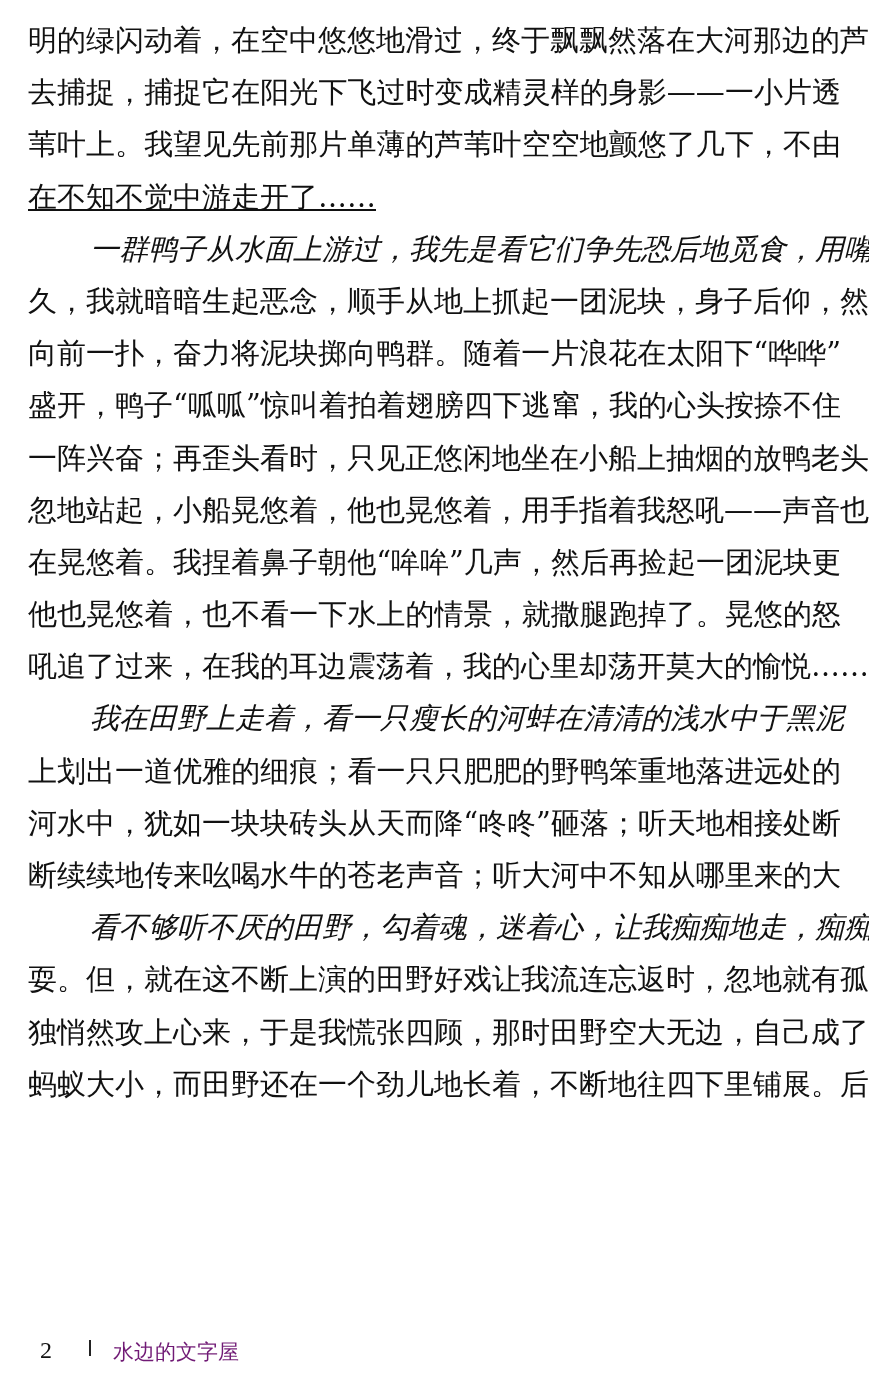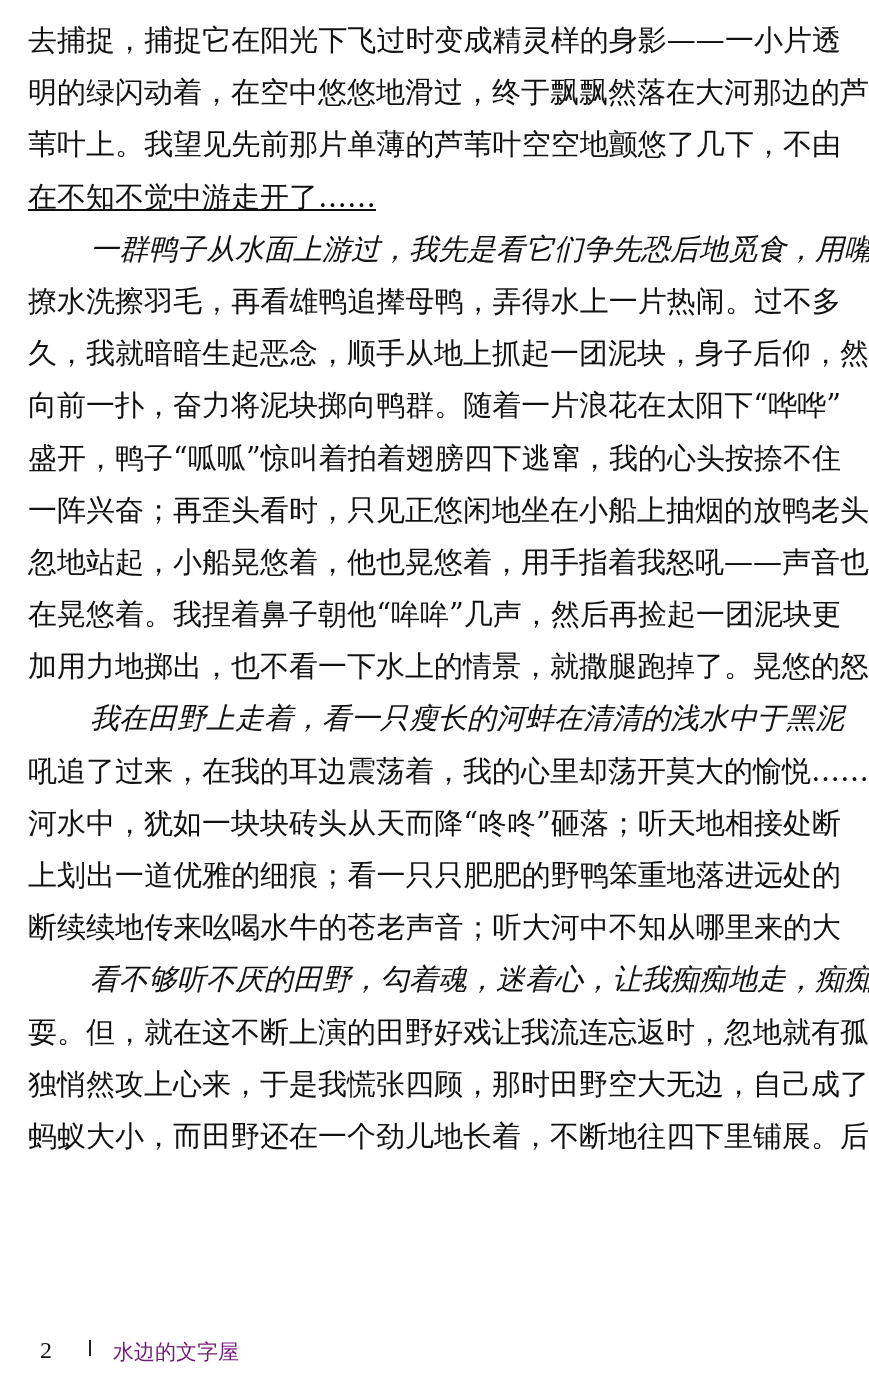--- a/index.html
+++ b/index.html
@@ -27,37 +27,36 @@
       position: absolute; left: 113px; top: 0px;
       font-family: "DejaVu Sans", "Liberation Sans", sans-serif;
       font-size: 21px; color: #701a75; line-height: 44px;
     }
   </style>
 </head>
 <body>
 
 <div class="page">
   <div class="text-block">
+    <div class="line">明的绿闪动着，在空中悠悠地滑过，终于飘飘然落在大河那边的芦</div>
     <div class="line">去捕捉，捕捉它在阳光下飞过时变成精灵样的身影——一小片透</div>
-    <div class="line">明的绿闪动着，在空中悠悠地滑过，终于飘飘然落在大河那边的芦</div>
     <div class="line">苇叶上。我望见先前那片单薄的芦苇叶空空地颤悠了几下，不由</div>
     <div class="line last">在不知不觉中游走开了……</div>
     <div class="line indent">一群鸭子从水面上游过，我先是看它们争先恐后地觅食，用嘴</div>
-    <div class="line">撩水洗擦羽毛，再看雄鸭追撵母鸭，弄得水上一片热闹。过不多</div>
     <div class="line">久，我就暗暗生起恶念，顺手从地上抓起一团泥块，身子后仰，然后</div>
     <div class="line">向前一扑，奋力将泥块掷向鸭群。随着一片浪花在太阳下“哗哗”</div>
     <div class="line">盛开，鸭子“呱呱”惊叫着拍着翅膀四下逃窜，我的心头按捺不住</div>
     <div class="line">一阵兴奋；再歪头看时，只见正悠闲地坐在小船上抽烟的放鸭老头</div>
     <div class="line">忽地站起，小船晃悠着，他也晃悠着，用手指着我怒吼——声音也</div>
     <div class="line">在晃悠着。我捏着鼻子朝他“哞哞”几声，然后再捡起一团泥块更</div>
-    <div class="line">加用力地掷出，也不看一下水上的情景，就撒腿跑掉了。晃悠的怒</div>
+    <div class="line">他也晃悠着，也不看一下水上的情景，就撒腿跑掉了。晃悠的怒</div>
+    <div class="line">吼追了过来，在我的耳边震荡着，我的心里却荡开莫大的愉悦……</div>
     <div class="line indent">我在田野上走着，看一只瘦长的河蚌在清清的浅水中于黑泥</div>
-    <div class="line">吼追了过来，在我的耳边震荡着，我的心里却荡开莫大的愉悦……</div>
+    <div class="line">上划出一道优雅的细痕；看一只只肥肥的野鸭笨重地落进远处的</div>
     <div class="line">河水中，犹如一块块砖头从天而降“咚咚”砸落；听天地相接处断</div>
-    <div class="line">上划出一道优雅的细痕；看一只只肥肥的野鸭笨重地落进远处的</div>
     <div class="line">断续续地传来吆喝水牛的苍老声音；听大河中不知从哪里来的大</div>
     <div class="line indent">看不够听不厌的田野，勾着魂，迷着心，让我痴痴地走，痴痴地</div>
     <div class="line">耍。但，就在这不断上演的田野好戏让我流连忘返时，忽地就有孤</div>
     <div class="line">独悄然攻上心来，于是我慌张四顾，那时田野空大无边，自己成了</div>
     <div class="line">蚂蚁大小，而田野还在一个劲儿地长着，不断地往四下里铺展。后</div>
   </div>
 
   <div class="footer">
     <span class="page-num">2</span>
     <span class="footer-bar"></span>

